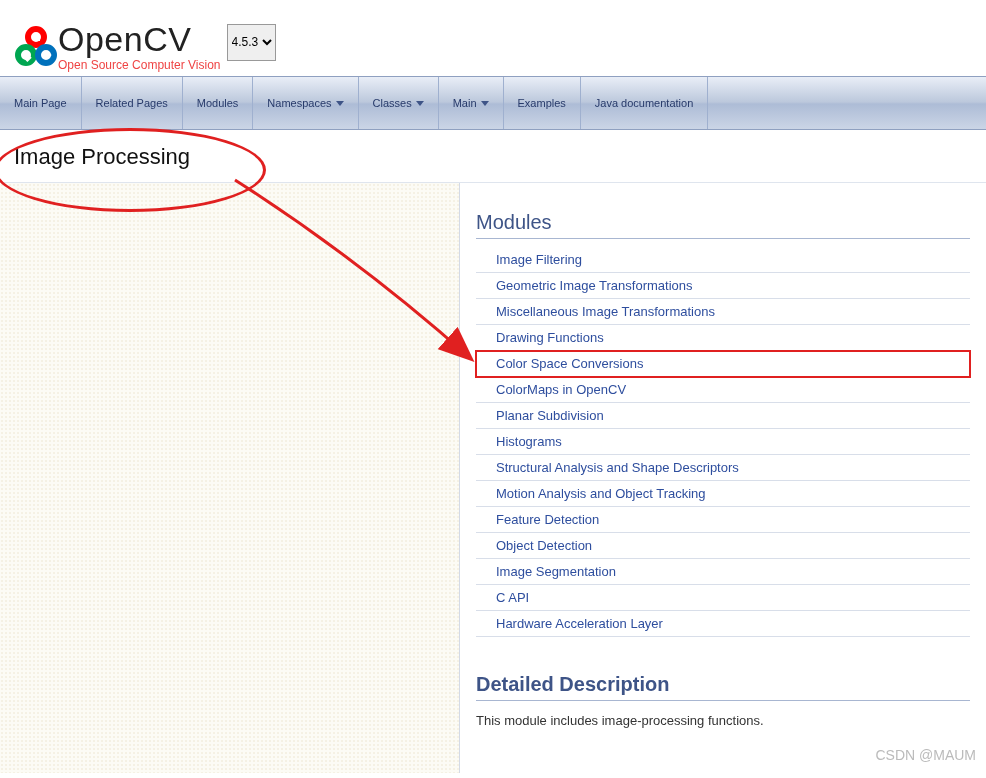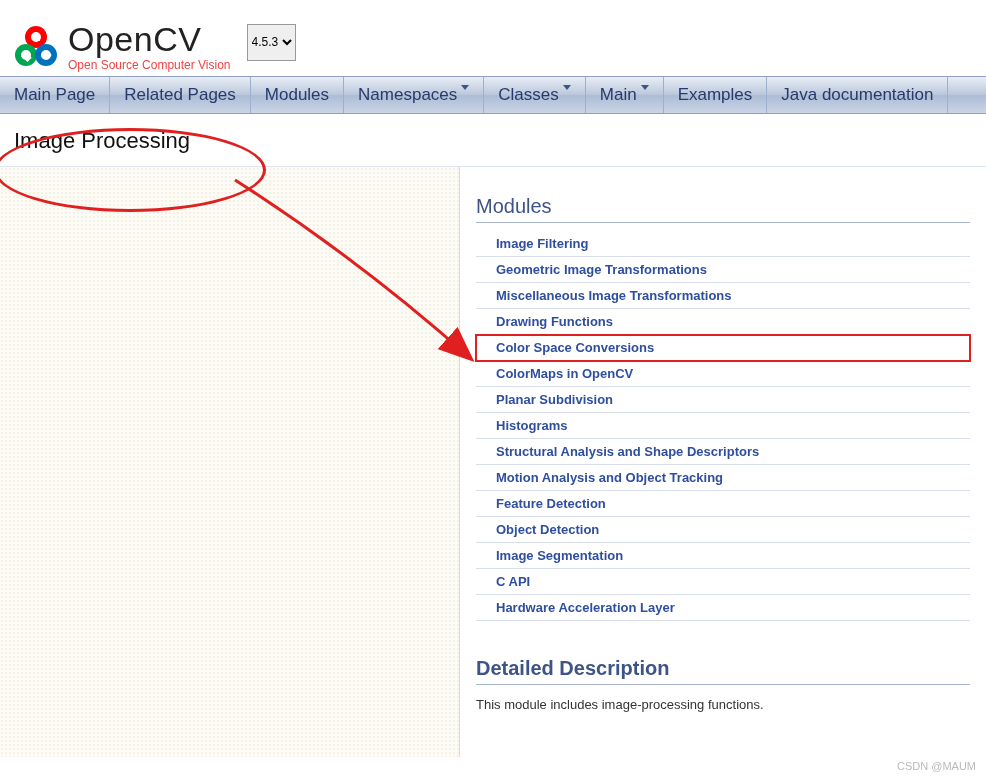--- a/index.html
+++ b/index.html
@@ -1,40 +1,40 @@
 <!DOCTYPE html>
 <html><head>
 <meta charset="utf-8">
 <style>
  html,body{margin:0;padding:0;font-family:"Lucida Grande",Verdana,Geneva,Arial,sans-serif;font-size:13px;color:#333;background:#fff}
  .browser-tabstrip{height:14px;overflow:hidden;font-size:10px;color:#555;white-space:nowrap;padding-left:6px}
- .header{padding:8px 0 4px 14px;display:flex;align-items:center;gap:10px}
+ .header{padding:8px 0 4px 14px;display:flex;align-items:center;}
  .logo-icon{width:44px;height:44px;display:inline-block;position:relative}
  .logo-icon svg{width:44px;height:44px}
  .title-block{display:flex;flex-direction:column}
  .opencv-title{font-size:34px;font-weight:300;color:#222;letter-spacing:0.5px;line-height:1}
  .opencv-sub{font-size:12px;color:#ef4444;margin-top:2px}
  .version{margin-left:6px;margin-top:-10px}
  .version select{font-size:12px;height:37px;border:1px solid #999}
  .nav{display:flex;background:linear-gradient(#e9eef7,#bcc8dc 48%,#adbcd6 52%,#cbd5e6);border-top:1px solid #8fa0c0;border-bottom:1px solid #8fa0c0}
- .nav-item{padding:8px 14px;font-size:17px;color:#273a6a;border-right:1px solid #9fb0cf;cursor:pointer;white-space:nowrap;display:flex;align-items:flex-start;gap:4px}
+ .nav-item{padding:20px 14px;font-size:11px;color:#273a6a;border-right:1px solid #9fb0cf;cursor:pointer;white-space:nowrap;display:flex;align-items:center;gap:4px}
  .caret{width:0;height:0;border-left:4px solid transparent;border-right:4px solid transparent;border-top:5px solid #3e5487;display:inline-block}
  .page-title-bar{padding:14px 14px 12px;border-bottom:1px solid #dfe5ee;position:relative}
  .page-title{font-size:22px;font-weight:400;color:#111}
  .body{display:flex}
  .left{width:459px;min-height:590px;border-right:1px solid #d4dae6;background-image:radial-gradient(#f5f1e4 1px,transparent 1px);background-size:4px 4px;background-color:#fcfbf5}
  .right{flex:1;padding:28px 16px 16px 16px}
  .sect-title{font-size:20px;color:#3e5487;font-weight:400;margin:0 0 8px;border-bottom:1px solid #a8b6d1;padding-bottom:4px}
  .module-list{margin:0;padding:0;list-style:none}
  .module-list li{border-bottom:1px solid #d8dee9;padding:5px 8px 5px 20px}
- .module-list li a{color:#2e4e9e;font-weight:700;font-size:13px;text-decoration:none}
+ .module-list li a{color:#2e4e9e;font-weight:400;font-size:13px;text-decoration:none}
  .module-list li.highlighted{outline:2px solid #e02020;outline-offset:-1px}
  .desc-title{font-size:20px;color:#3e5487;font-weight:700;margin:36px 0 12px;border-bottom:1px solid #a8b6d1;padding-bottom:4px}
  .desc-text{font-size:13px;color:#333}
- .watermark{position:fixed;right:10px;bottom:6px;font-size:11px;color:#bbb}
+ .watermark{position:fixed;right:10px;bottom:15px;font-size:14px;color:#bbb}
  .anno-layer{position:absolute;left:0;top:0;pointer-events:none;width:986px;height:778px}
  .ellipse{position:absolute;left:-6px;top:128px;width:266px;height:78px;border:3px solid #e02020;border-radius:50%/50%}
 </style>
 </head>
 <body>
 
 <div class="browser-tabstrip">&nbsp;</div>
 
 <div class="header">
   <span class="logo-icon">

